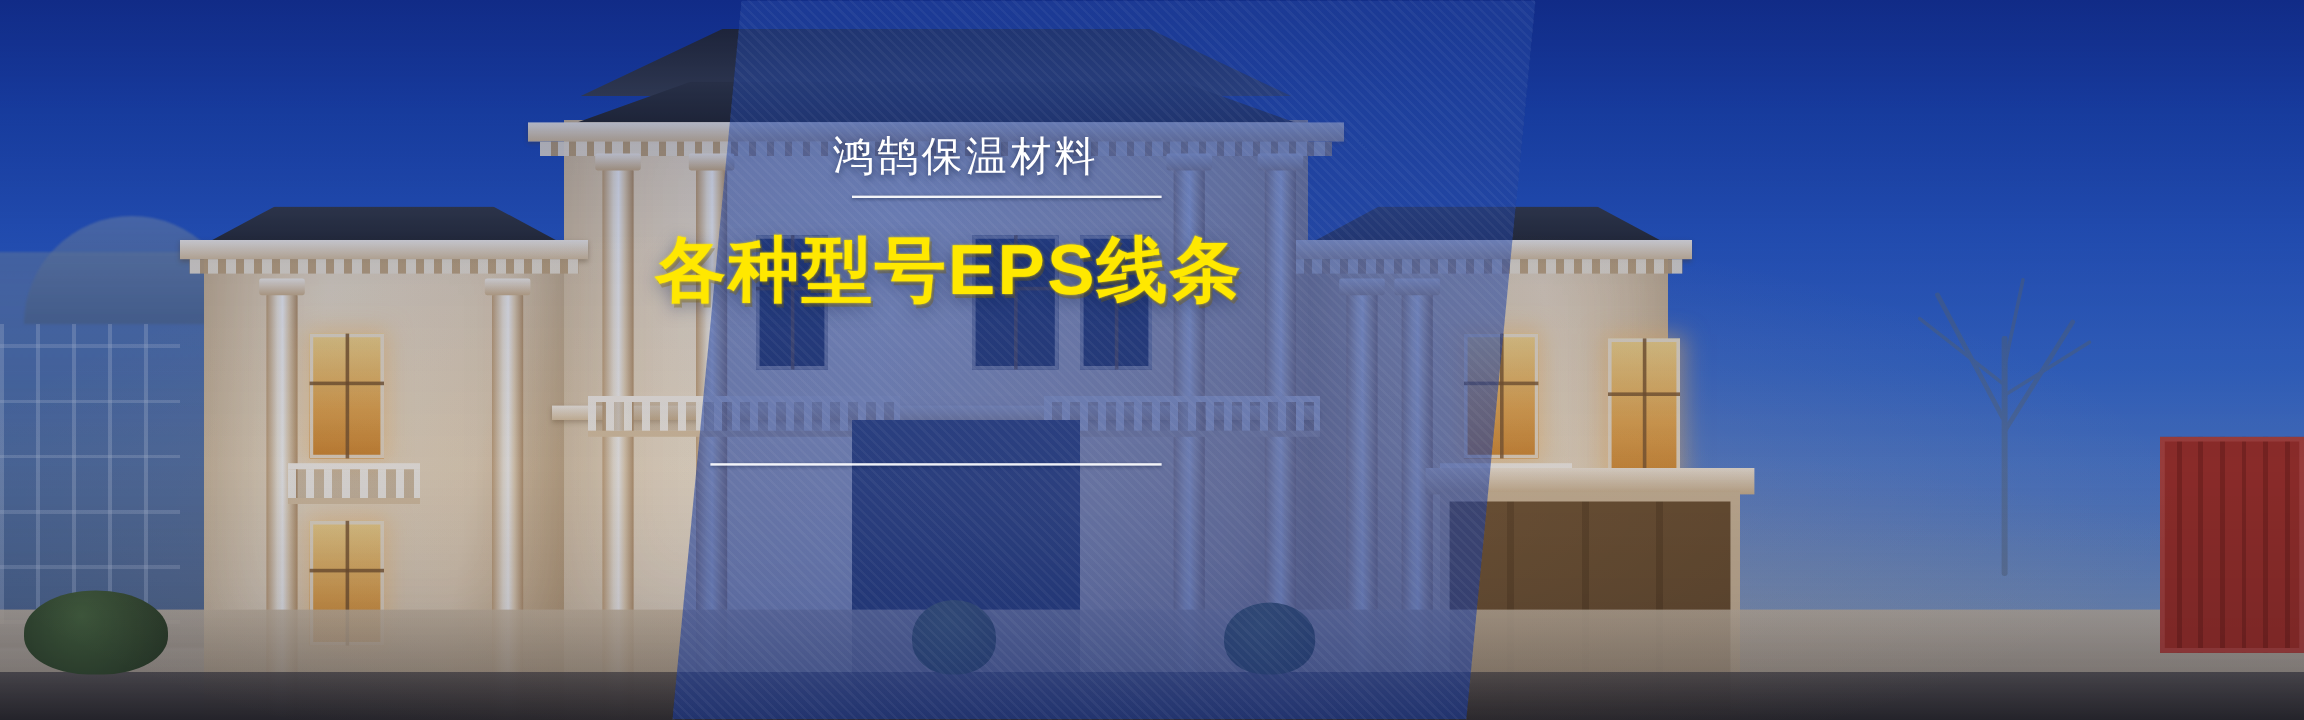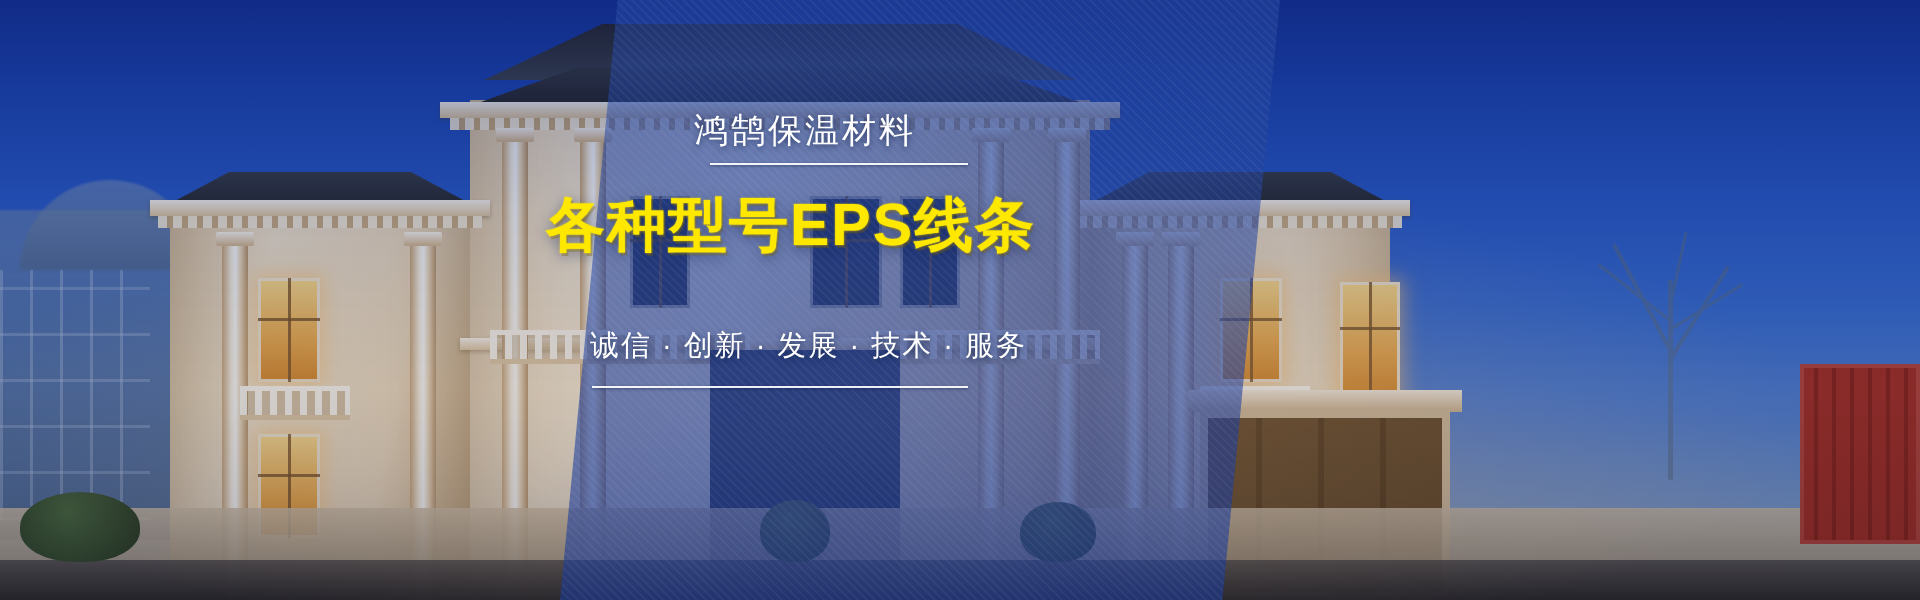--- a/index.html
+++ b/index.html
@@ -350,16 +350,15 @@
 
     <div class="subtitle">鸿鹄保温材料</div>
 
     <div class="rule top"></div>
 
     <div class="headline l1">各种型号EPS线条</div>
 
 
     <div class="rule bottom"></div>
 
-    <div class="tagline">诚信 · 创新 · 发展 · 技术 · 服务</div>
   </div>
 
 </div>
 
 </body></html>

